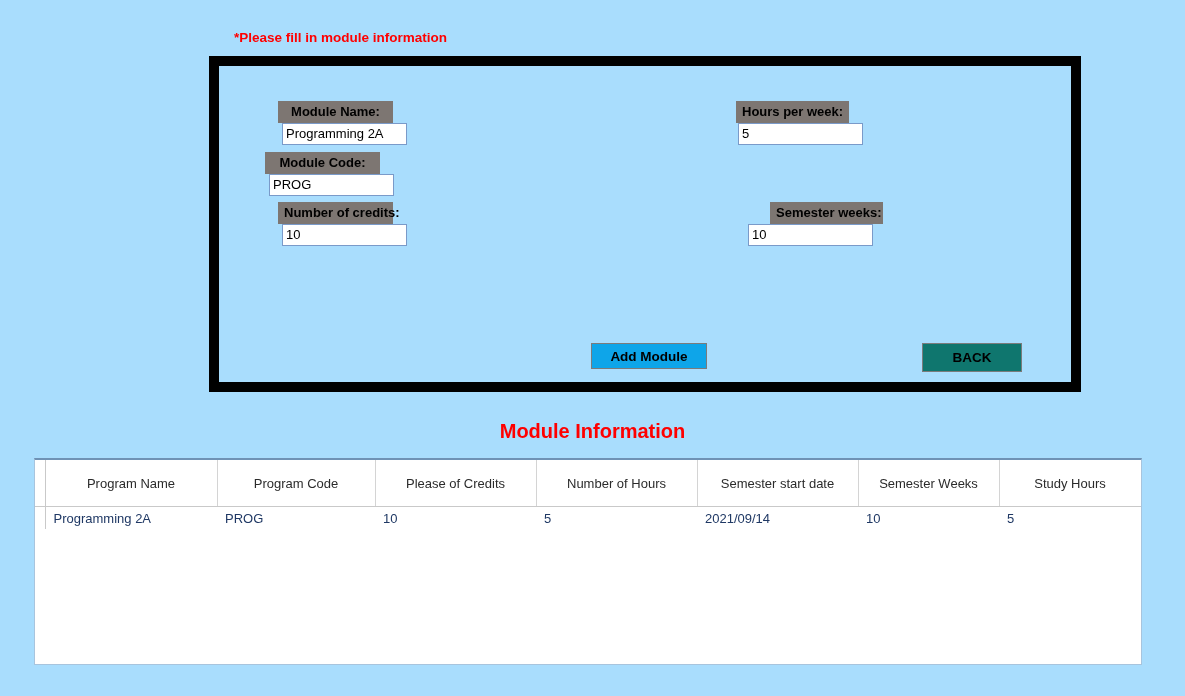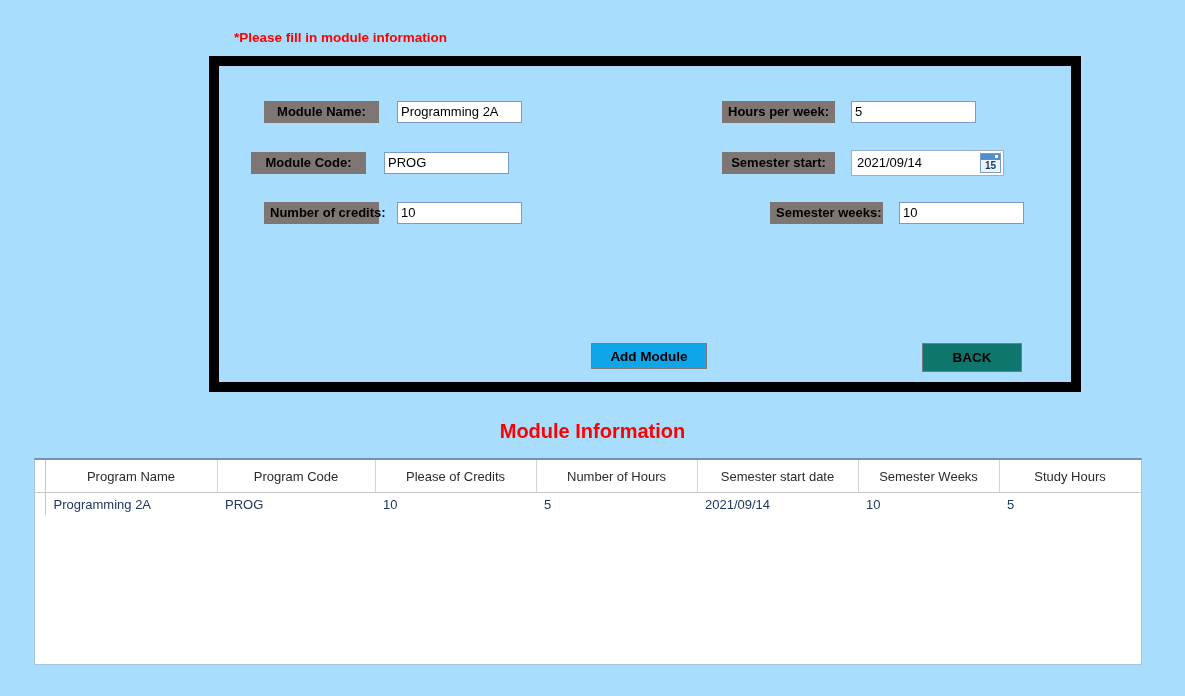--- a/index.html
+++ b/index.html
@@ -40,20 +40,21 @@
   .form-inner {
     position: relative;
     width: 100%;
     height: 100%;
   }
 
   .field-row {
     position: absolute;
     display: flex;
     align-items: center;
+    flex-direction: column;
   }
 
   .fld-label {
     background: #7d7672;
     color: #000000;
     font-weight: bold;
     font-size: 13px;
     text-align: center;
     line-height: 22px;
     height: 22px;
@@ -193,21 +194,21 @@
   }
   table.dg th {
     font-weight: normal;
     font-size: 13px;
     color: #2b2b2b;
     height: 22px;
     border-right: 1px solid #d4d4d4;
     border-bottom: 1px solid #c9c9c9;
     background: #ffffff;
     text-align: center;
-    padding: 5px;
+    padding: 12px;
     overflow: hidden;
     white-space: nowrap;
   }
   table.dg th.rowhdr, table.dg td.rowhdr {
     border-right: 1px solid #c9c9c9;
     background: #ffffff;
   }
   table.dg td {
     font-size: 13px;
     color: #1f3864;
@@ -240,30 +241,20 @@
     <div class="field-row" style="left:45px; top:136px;">
       <div class="fld-label" style="width:115px;">Number of credits:</div>
       <div class="fld-input" style="width:125px; margin-left:18px;">10</div>
     </div>
 
     <div class="field-row" style="left:503px; top:35px;">
       <div class="fld-label" style="width:113px;">Hours per week:</div>
       <div class="fld-input" style="width:125px; margin-left:16px;">5</div>
     </div>
 
-    <div class="field-row" style="left:503px; top:84px;">
-      <div class="fld-label" style="width:113px;">Semester start:</div>
-      <div class="date-wrap" style="width:153px; margin-left:16px;">
-        <div class="date-text">2021/09/14</div>
-        <div class="cal-btn">
-          <div class="cal-top"></div>
-          <div class="cal-num">15</div>
-        </div>
-      </div>
-    </div>
 
     <div class="field-row" style="left:503px; top:136px;">
       <div class="fld-label" style="width:113px;margin-left:48px;">Semester weeks:</div>
       <div class="fld-input" style="width:125px; margin-left:16px;">10</div>
     </div>
 
     <div class="btn btn-add">Add Module</div>
     <div class="btn btn-back">BACK</div>
 
   </div>

